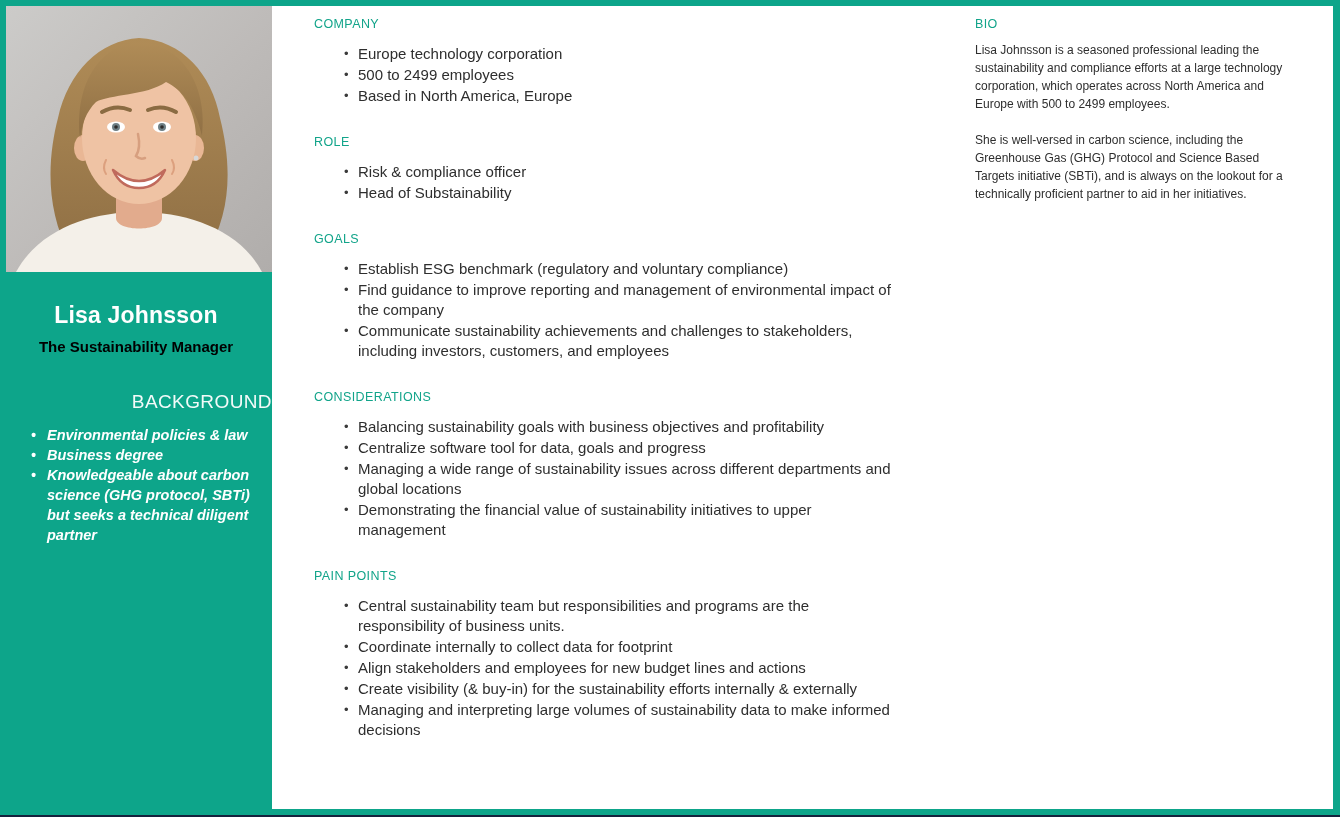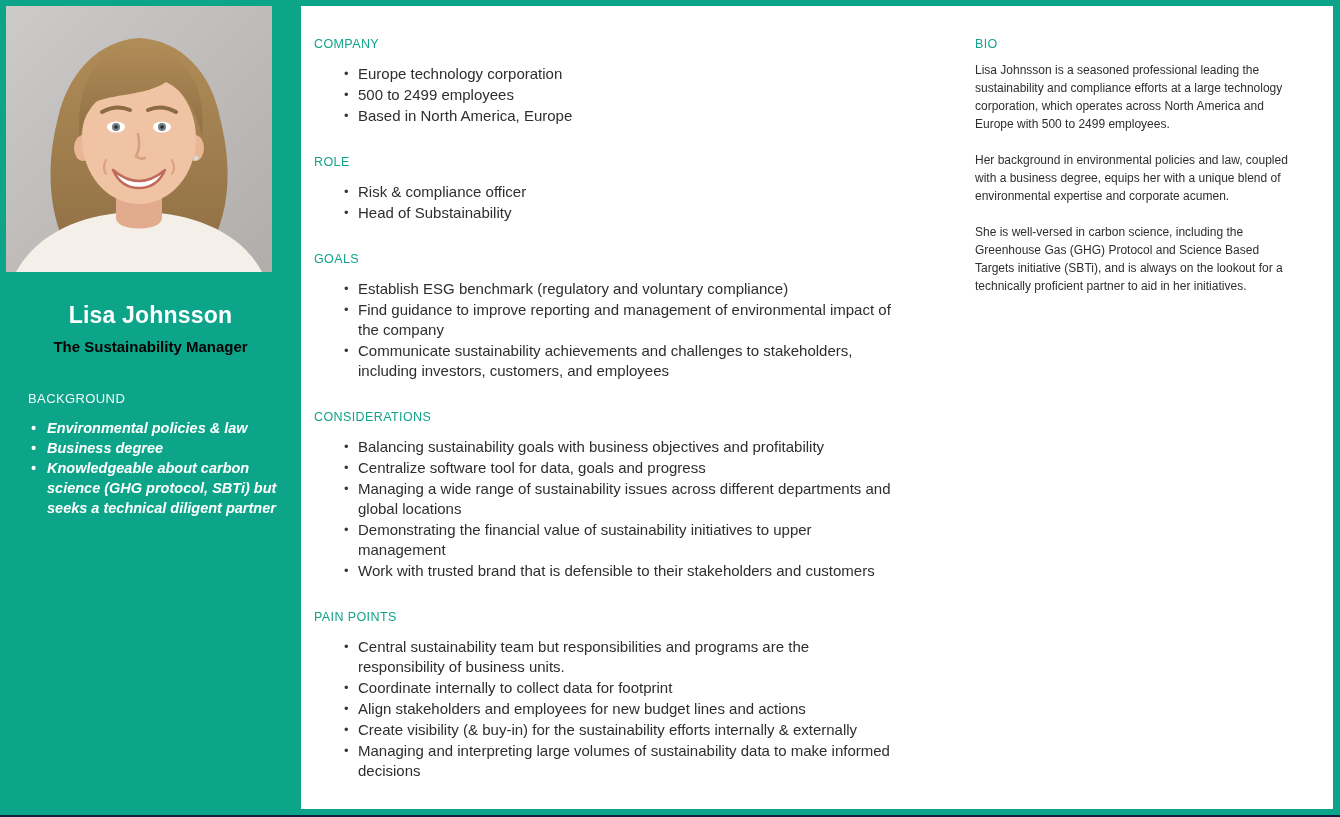--- a/index.html
+++ b/index.html
@@ -22,21 +22,21 @@
     overflow:hidden;
   }
   
   .frame-top{position:absolute;top:0;left:0;right:0;height:6px;background:var(--teal);z-index:5;}
   .frame-right{position:absolute;top:0;right:0;bottom:0;width:7px;background:var(--teal);z-index:5;}
   .frame-bottom{position:absolute;left:0;right:0;bottom:2px;height:6px;background:var(--teal);z-index:5;}
   .frame-dark{position:absolute;left:0;right:0;bottom:0;height:2px;background:var(--dark-line);z-index:6;}
 
   
   .sidebar{
-    position:absolute;left:0;top:0;bottom:2px;width:301px;
+    position:absolute;left:0;top:0;bottom:2px;width:272px;
     background:var(--teal);
     padding:6px 0 0 6px;
     color:#ffffff;
     z-index:4;
   }
   .photo{
     width:266px;height:266px;
     display:block;
     background:#c4c2c0;
   }
@@ -50,24 +50,25 @@
   }
   .persona-title{
     margin:9px 6px 0 0;
     text-align:center;
     font-size:15px;
     font-weight:bold;
     color:#000000;
   }
   .bg-label{
     margin:36px 0 12px 22px;
-    font-size:13px;
+    font-size:19px;
     letter-spacing:.4px;
     font-weight:400;
     color:rgba(255,255,255,.95);
+    text-align:right;
   }
   .bg-list{
     list-style:none;
     margin:0 14px 0 22px;
     padding:0;
     font-style:italic;
   }
   .bg-list li{
     position:relative;
     padding-left:19px;
@@ -81,21 +82,20 @@
     position:absolute;left:3px;top:0;
     font-size:14px;
   }
 
   
   .content{
     position:absolute;
     left:272px;top:6px;right:7px;bottom:8px;
     display:flex;
     padding:11px 0 0 42px;
-    margin-top:20px;
   }
   .main{
     width:578px;
     flex:0 0 auto;
   }
   .sec{margin:0 0 29px 0;}
   .sec-label{
     margin:0 0 13px 0;
     font-size:12.5px;
     font-weight:400;
@@ -229,37 +229,35 @@
             <li>Communicate sustainability achievements and challenges to stakeholders, including investors, customers, and employees</li>
           </ul>
       </section>
       <section class="sec">
         <h3 class="sec-label">CONSIDERATIONS</h3>
         <ul class="sec-list">
             <li>Balancing sustainability goals with business objectives and profitability</li>
             <li>Centralize software tool for data, goals and progress</li>
             <li>Managing a wide range of sustainability issues across different departments and global locations</li>
             <li>Demonstrating the financial value of sustainability initiatives to upper management</li>
-            <li>Work with trusted brand that is defensible to their stakeholders and customers</li>
           </ul>
       </section>
       <section class="sec">
         <h3 class="sec-label">PAIN POINTS</h3>
         <ul class="sec-list">
             <li>Central sustainability team but responsibilities and programs are the responsibility of business units.</li>
             <li>Coordinate internally to collect data for footprint</li>
             <li>Align stakeholders and employees for new budget lines and actions</li>
             <li>Create visibility (&amp; buy-in) for the sustainability efforts internally &amp; externally</li>
             <li>Managing and interpreting large volumes of sustainability data to make informed decisions</li>
           </ul>
       </section>
     </div>
 
     <aside class="bio">
       <h3 class="sec-label">BIO</h3>
       <div class="bio-paras">
           <p>Lisa Johnsson is a seasoned professional leading the sustainability and compliance efforts at a large technology corporation, which operates across North America and Europe with 500 to 2499 employees.</p>
-          <p>Her background in environmental policies and law, coupled with a business degree, equips her with a unique blend of environmental expertise and corporate acumen.</p>
           <p>She is well-versed in carbon science, including the Greenhouse Gas (GHG) Protocol and Science Based Targets initiative (SBTi), and is always on the lookout for a technically proficient partner to aid in her initiatives.</p>
         </div>
     </aside>
   </div>
 </div>
 
 </body></html>

